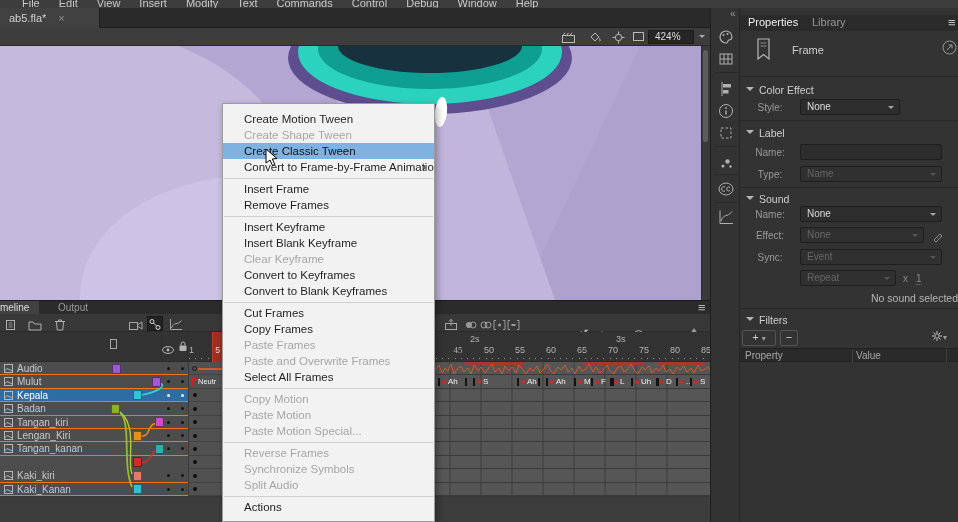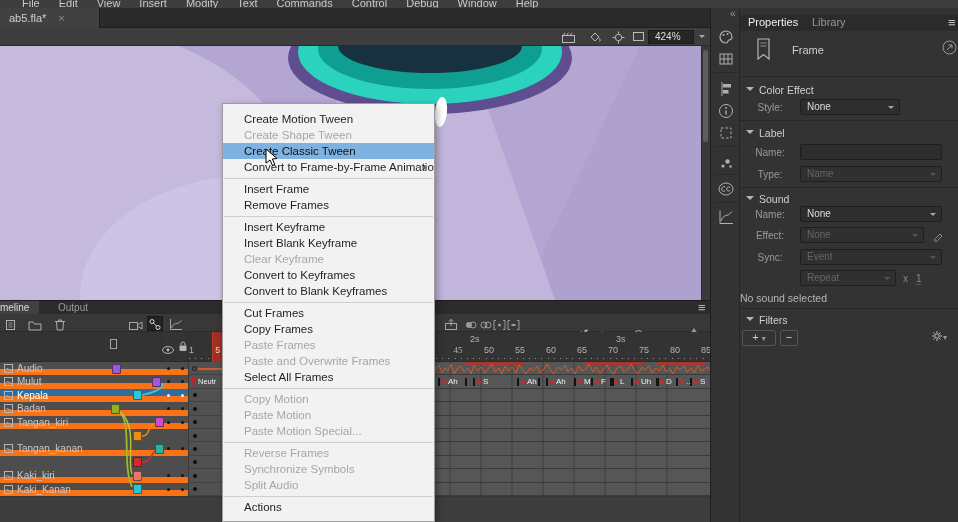--- a/index.html
+++ b/index.html
@@ -40,21 +40,21 @@
 .tl-header{position:absolute;left:0;top:31px;width:710px;height:30px;background:#333;border-bottom:1px solid #2b2b2b}
 .rnum{position:absolute;top:44px;width:20px;text-align:center;font-size:9px;color:#b3b3b3}
 .rmark{position:absolute;top:33px;font-size:9px;color:#b3b3b3}
 .r1{position:absolute;left:189px;top:44px;font-size:9px;color:#b3b3b3}
 .ticks{position:absolute;top:57px;height:1px;background:repeating-linear-gradient(90deg,#949494 0 1px,transparent 1px 6.2px)}
 .ph{position:absolute;left:212px;top:31px;width:10px;height:30px;background:#9e2f23;border-left:1px solid #c0392b}
 .ph span{display:block;text-align:center;color:#f2d7d5;font-size:8.5px;margin-top:13px}
 .vline{position:absolute;top:31px;width:1px;height:164px;background:#2e2e2e}
 
 .layer-list{position:absolute;left:0;top:61px;width:188px;height:134px;background:#4d4d4d}
-.lrow{position:absolute;left:0;width:188px;height:13.4px;background:#4d4d4d;border-bottom:6px solid #f97316;color:#c8c8c8;font-size:10px}
+.lrow{position:absolute;left:0;width:188px;height:13.4px;background:#4d4d4d;border-bottom:1px solid #f97316;color:#c8c8c8;font-size:10px}
 .lrow .lname{position:absolute;left:17px;top:1px;line-height:11px;white-space:nowrap}
 .licon{position:absolute;left:3px;top:1px;width:11px;height:11px}
 .ldot{position:absolute;width:3px;height:3px;border-radius:50%;background:#141414;top:5px}
 .d1{left:167px}.d2{left:181px}
 .lrow.sel{color:#fff}
 .lrow.sel .ldot{background:#ededed}
 .chip{position:absolute;width:9px;height:10px;border:1px solid rgba(0,0,0,.45);border-radius:1.5px}
 
 .strip{position:absolute;left:188px;top:61px;width:34px;height:134px;background:#515151;border-left:1px solid #3a3a3a}
 .scell{position:absolute;left:0;width:34px;height:13.4px;border-bottom:1px solid #424242}
@@ -94,21 +94,21 @@
 .pmenu{position:absolute;left:208px;top:0;color:#c5c5c5;font-size:13px}
 .phead-title{position:absolute;left:52px;top:36px;color:#cfcfcf;font-size:11px}
 .pdiv{position:absolute;left:0;width:218px;height:1px;background:#282828}
 .sec{position:absolute;left:6px;color:#cfcfcf;font-size:10.5px}
 .sec:before{content:"";display:inline-block;border:4px solid transparent;border-top-color:#b5b5b5;margin-right:5px;transform:translateY(1px)}
 .flabel{position:absolute;width:52px;text-align:center;color:#9a9a9a;font-size:10px}
 .dd,.tin{position:absolute;height:16px;background:#2d2d2d;border:1px solid #1e1e1e;border-radius:2px;color:#ddd;font-size:10px;line-height:14px;padding:0 6px}
 .dd:after{content:"";position:absolute;right:5px;top:6px;border:3px solid transparent;border-top-color:#a5a5a5}
 .dd.dis{color:#666;background:#303030}
 .dd.dis:after{border-top-color:#555}
-.pstatus{position:absolute;left:0;top:284px;width:218px;text-align:left;color:#b5b5b5;font-size:10.5px}
+.pstatus{position:absolute;left:0;top:284px;width:218px;text-align:right;color:#b5b5b5;font-size:10.5px}
 .fbtn{position:absolute;height:16px;border:1px solid #555;border-radius:2px;color:#cfcfcf;font-size:11px;text-align:center}
 .ftable{position:absolute;left:0;top:340px;width:218px;height:14px;background:#2a2a2a;border-top:1px solid #222;border-bottom:1px solid #222;color:#a8a8a8;font-size:10px;line-height:13px}
 .ftable .col1{position:absolute;left:5px}
 .ftable .col2{position:absolute;left:116px}
 .ftable .cline{position:absolute;top:0;width:1px;height:14px;background:#3e3e3e}
 
 
 .cmenu{position:absolute;left:222px;top:103px;width:213px;height:419px;background:#f2f2f2;border:1px solid #9c9c9c;box-shadow:2px 3px 7px rgba(0,0,0,.35);padding-top:7px;overflow:hidden;z-index:50}
 .cm-item{position:relative;height:16px;line-height:16px;font-size:11.5px;color:#1f1f1f;padding-left:21px;white-space:nowrap}
 .cm-item.disabled{color:#a6a6a6}
@@ -306,20 +306,29 @@
           <span class="lname">Badan</span>
           <span class="ldot d1"></span>
           <span class="ldot d2"></span>
         </div>
         <div class="lrow" style="top: 53.6px;">
           <span class="licon"><svg width="11" height="11">
               <rect x="1.5" y="1.5" width="8" height="8" fill="none" stroke="#b5b5b5"></rect>
               <path d="M1.5,8 L4,5.5 L9.5,8" fill="none" stroke="#b5b5b5"></path>
             </svg></span>
           <span class="lname">Tangan_kiri</span>
+          <span class="ldot d1"></span>
+          <span class="ldot d2"></span>
+        </div>
+        <div class="lrow" style="top: 67px;">
+          <span class="licon"><svg width="11" height="11">
+              <rect x="1.5" y="1.5" width="8" height="8" fill="none" stroke="#b5b5b5"></rect>
+              <path d="M1.5,8 L4,5.5 L9.5,8" fill="none" stroke="#b5b5b5"></path>
+            </svg></span>
+          <span class="lname">Lengan_Kiri</span>
           <span class="ldot d1"></span>
           <span class="ldot d2"></span>
         </div>
         <div class="lrow" style="top: 80.4px;">
           <span class="licon"><svg width="11" height="11">
               <rect x="1.5" y="1.5" width="8" height="8" fill="none" stroke="#b5b5b5"></rect>
               <path d="M1.5,8 L4,5.5 L9.5,8" fill="none" stroke="#b5b5b5"></path>
             </svg></span>
           <span class="lname">Tangan_kanan</span>
           <span class="ldot d1"></span>
@@ -555,20 +564,26 @@
     <span class="pstatus">No sound selected</span>
     <div class="pdiv" style="top:300px"></div>
 
     <span class="sec" style="top:306px">Filters</span>
     <span class="fbtn" style="left:2px;top:322px;width:34px"><span>+</span> <span style="font-size:8px;color:#9a9a9a">▾</span></span>
     <span class="fbtn" style="left:40px;top:322px;width:18px">−</span>
     <span class="fbtn" style="left:184px;top:322px;width:30px;border:none"><svg width="12" height="12" style="vertical-align:-2px">
           <circle cx="6" cy="6" r="2.2" fill="none" stroke="#c0c0c0"></circle>
           <path d="M6,1 V3 M6,9 V11 M1,6 H3 M9,6 H11 M2.5,2.5 L4,4 M8,8 L9.5,9.5 M9.5,2.5 L8,4 M4,8 L2.5,9.5" stroke="#c0c0c0"></path>
         </svg><span style="font-size:8px;color:#9a9a9a">▾</span></span>
+    <div class="ftable">
+      <span class="col1">Property</span>
+      <span class="col2">Value</span>
+      <span class="cline" style="left:112px"></span>
+      <span class="cline" style="left:206px"></span>
+    </div>
   </div>
 
   <div class="cmenu">
       <div class="cm-item normal"><span>Create Motion Tween</span></div>
       <div class="cm-item disabled"><span>Create Shape Tween</span></div>
       <div class="cm-item highlighted" style="background: rgb(127, 178, 224);"><span>Create Classic Tween</span></div>
       <div class="cm-item normal"><span>Convert to Frame-by-Frame Animation</span><span class="cm-arrow">›</span></div>
       <div class="cm-sep"></div>
       <div class="cm-item normal"><span>Insert Frame</span></div>
       <div class="cm-item normal"><span>Remove Frames</span></div>

